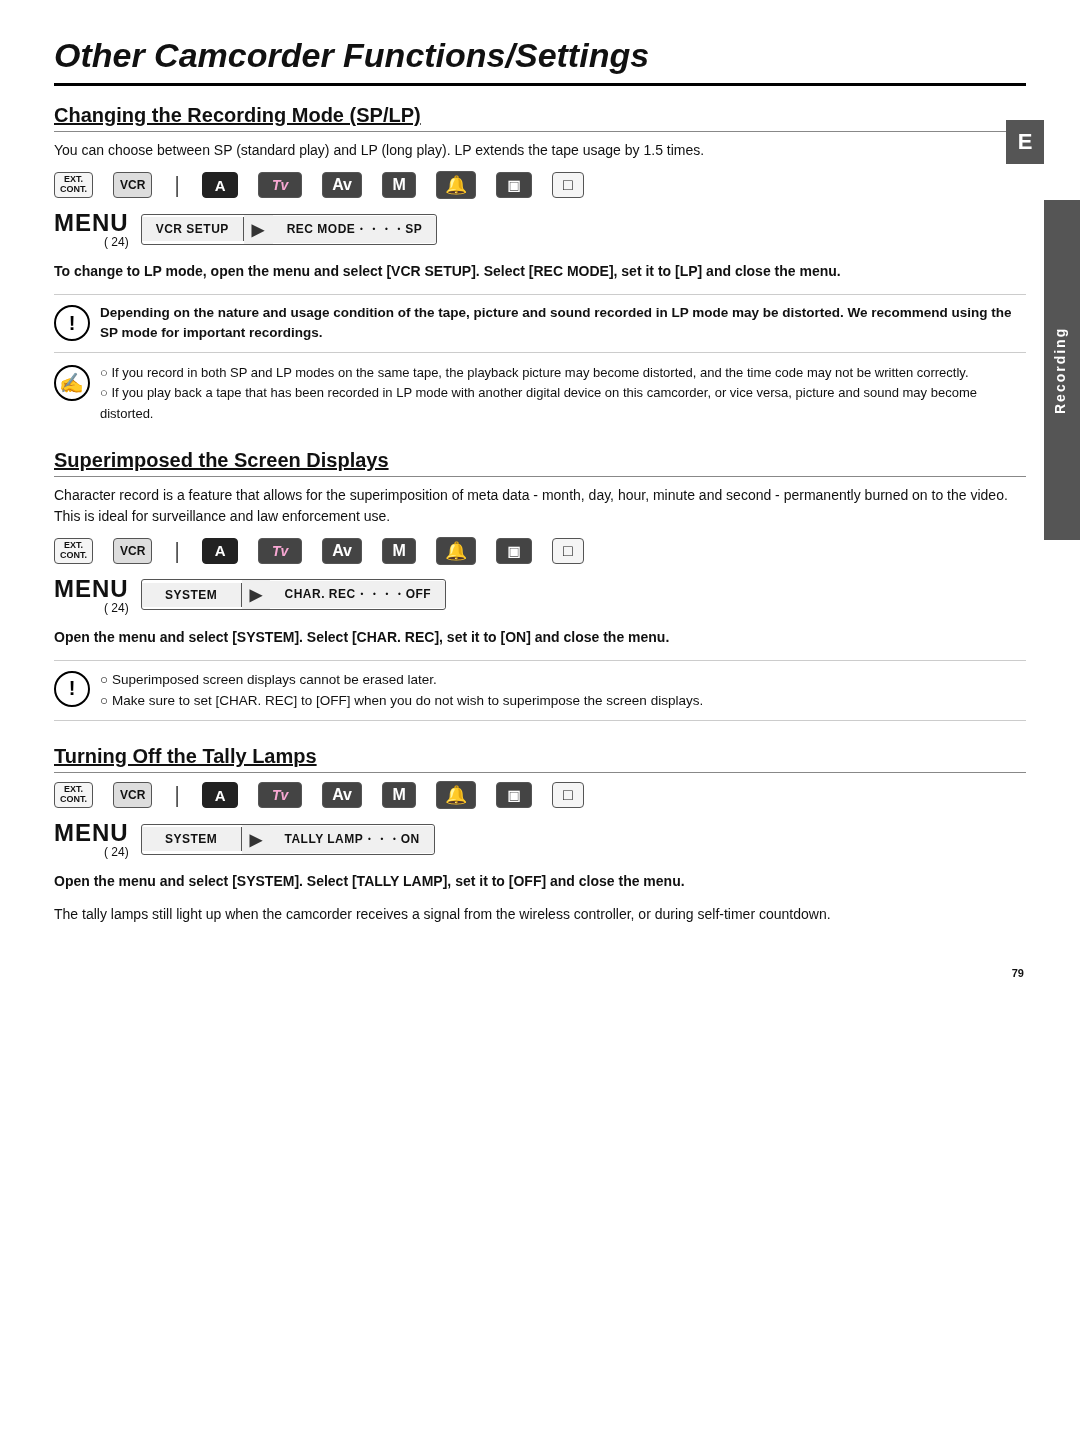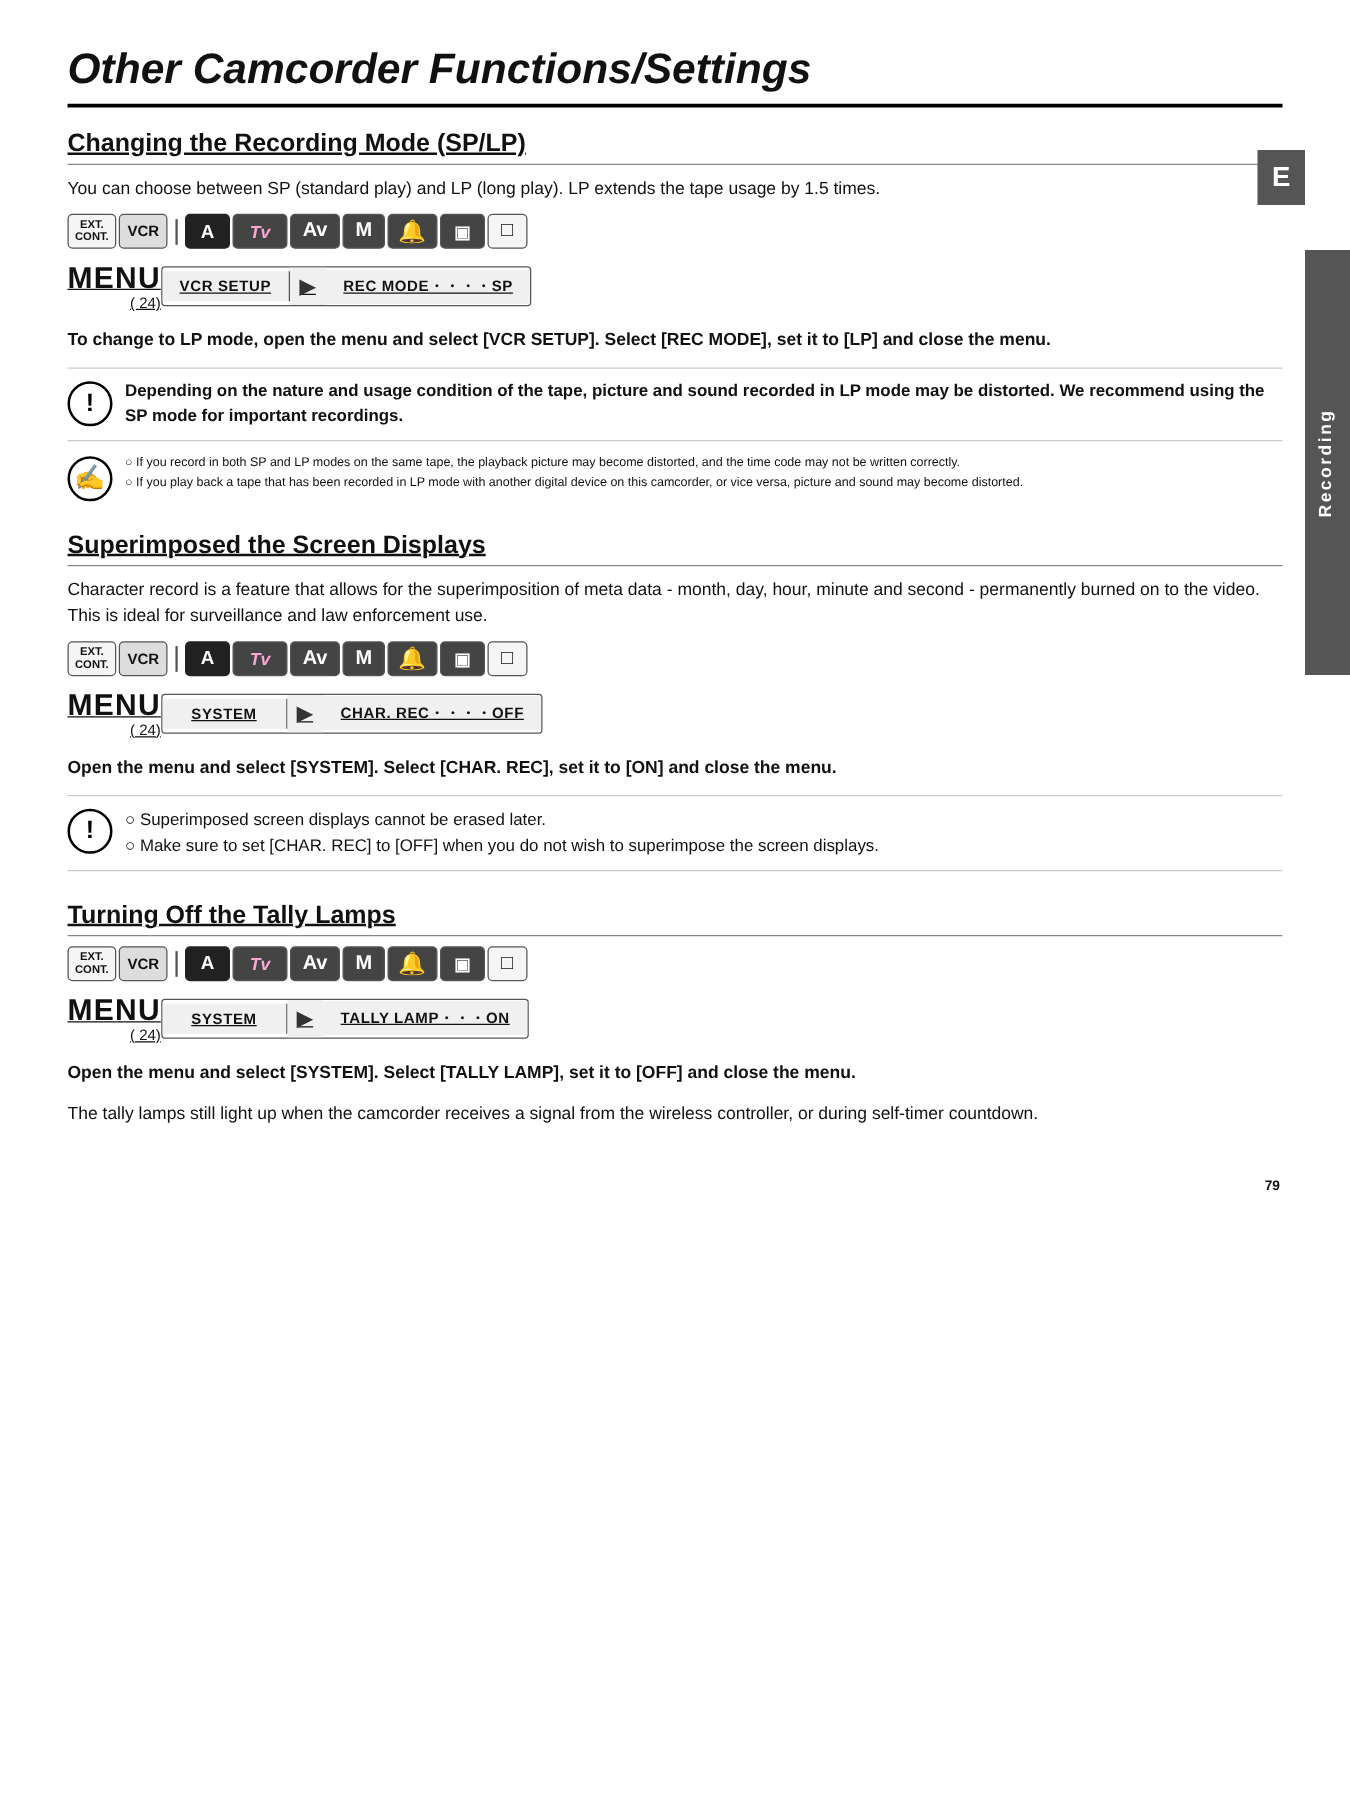--- a/index.html
+++ b/index.html
@@ -41,21 +41,22 @@
 
     .section-desc {
       font-size: 14px;
       line-height: 1.5;
       margin-bottom: 10px;
     }
 
     
     .mode-icons-row {
       display: flex;
-      gap: 2px;
+      align-items: center;
+      gap: 20px;
       margin-bottom: 10px;
     }
 
     .mode-icon {
       display: inline-flex;
       align-items: center;
       justify-content: center;
       border: 1.5px solid #555;
       border-radius: 4px;
       font-size: 12px;
@@ -124,23 +125,22 @@
     .divider-pipe {
       font-size: 22px;
       color: #555;
       margin: 0 2px;
     }
 
     
     .menu-block {
       display: flex;
       align-items: center;
-      gap: 0;
+      gap: 12px;
       margin-bottom: 12px;
-      text-decoration: underline;
     }
 
     .menu-ref {
       font-size: 12px;
       font-weight: normal;
       display: block;
       margin-top: -2px;
       text-align: right;
     }
 
@@ -232,21 +232,21 @@
       border-radius: 50%;
       display: flex;
       align-items: center;
       justify-content: center;
       font-size: 16px;
       color: #000;
       margin-top: 2px;
     }
 
     .note-items {
-      font-size: 10px;
+      font-size: 13px;
       line-height: 1.6;
     }
 
     .note-item::before {
       content: "○ ";
     }
 
     
     .right-sidebar {
       position: absolute;

